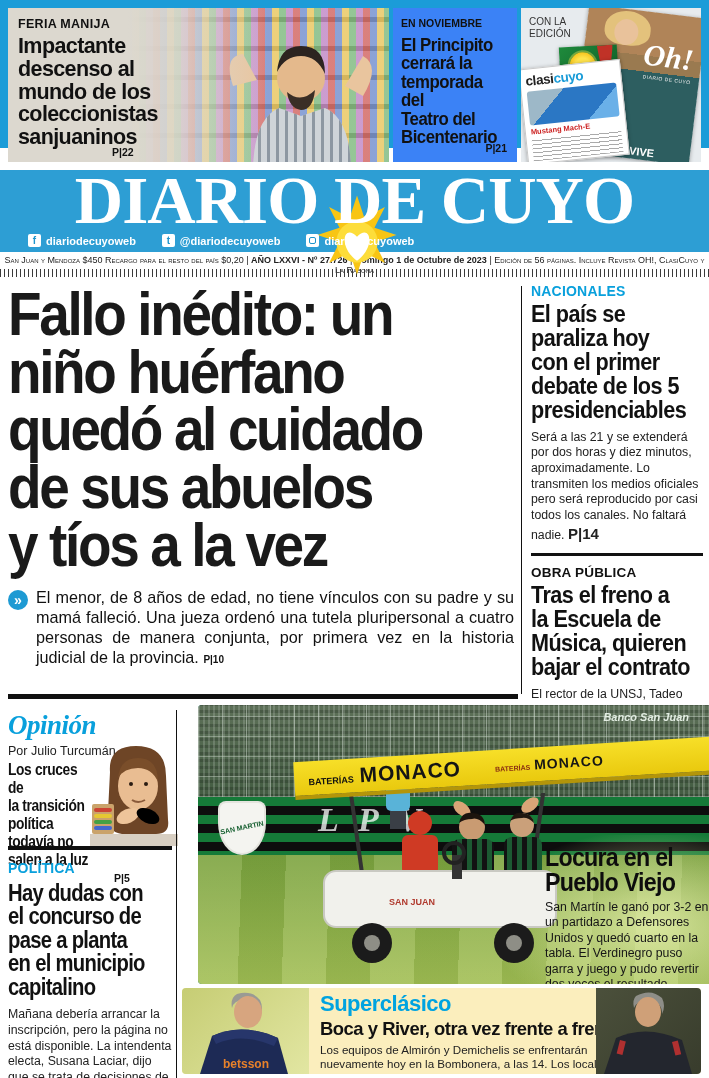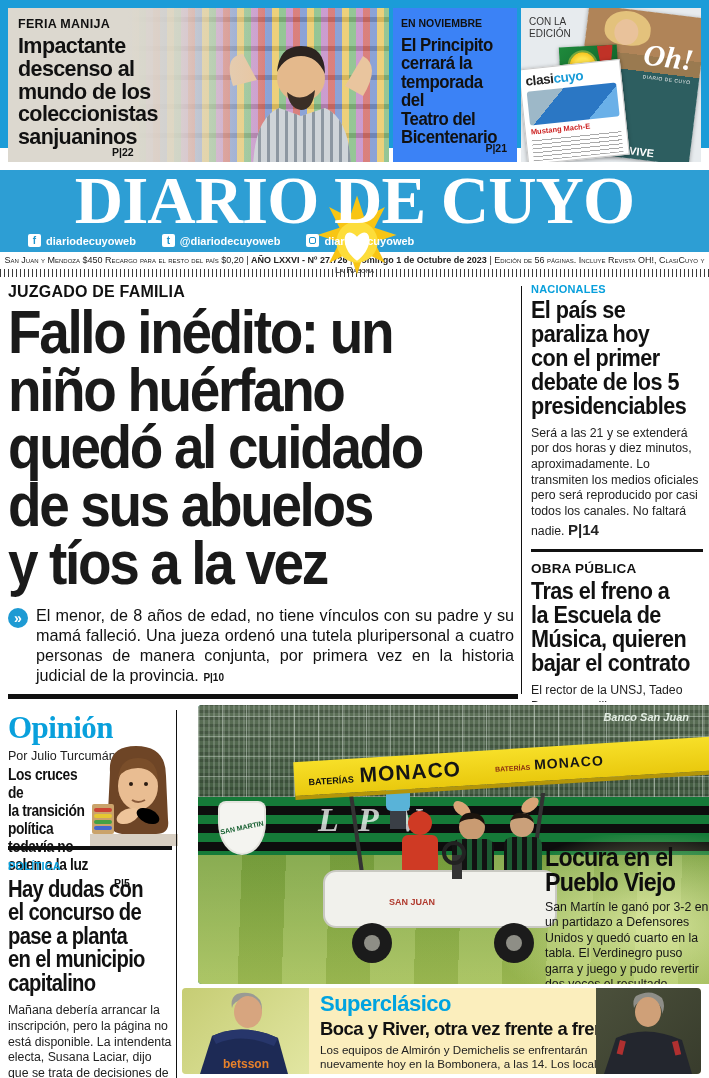--- a/index.html
+++ b/index.html
@@ -61,39 +61,39 @@
   .sicon { width:13px; height:13px; background:#fff; border-radius:2px; color:#1f95cc; font-size:10px; font-weight:bold; display:flex; align-items:center; justify-content:center; }
   .sicon.ig { position:relative; } .sicon.ig i { width:7px; height:7px; border:1.5px solid #1f95cc; border-radius:2px; display:block; }
 
   .infoline { left:0; top:255px; width:709px; text-align:center; font-size:9px; color:#222; font-variant:small-caps; }
   .infoline b { font-variant:normal; }
   .barcode { left:0; top:269px; width:709px; height:8px; background:repeating-linear-gradient(90deg,#3a3a3a 0 1px, transparent 1px 4px); }
 
   
   .lead { left:8px; top:283px; width:510px; }
   .kicker-black { font-size:16px; font-weight:bold; letter-spacing:.2px; }
-  .kicker-blue { font-size:11px; font-weight:bold; color:#09a0dc; letter-spacing:.2px; }
+  .kicker-blue { font-size:14px; font-weight:bold; color:#09a0dc; letter-spacing:.2px; }
   .lead-head { font-size:61px; font-weight:bold; line-height:.945; letter-spacing:-2.6px; color:#1a1a1a; transform:scaleX(.9); width:112%; margin-top:3px; }
   .lead-deck { display:flex; gap:8px; margin-top:14px; width:506px; }
   .deck-chip { flex:0 0 auto; width:20px; height:20px; border-radius:50%; background:#1e9ad3; color:#fff; font-size:14px; font-weight:bold; display:flex; align-items:center; justify-content:center; margin-top:2px; }
   .deck-text { font-size:16.2px; line-height:1.22; color:#111; text-align:justify; }
   .deck-text .pageref { font-size:10px; }
   .rule-thick { left:8px; top:694px; width:510px; height:5px; background:#101010; }
   .vdiv1 { left:521px; top:286px; width:1px; height:408px; background:#111; }
 
   
   .rcol { left:531px; top:283px; width:172px; height:419px; overflow:hidden; }
   .r-head { font-size:23.5px; font-weight:bold; line-height:1.02; letter-spacing:-.6px; margin-top:4px; transform:scaleX(.92); width:109%; }
   .r-body { font-size:12.3px; line-height:1.27; color:#222; margin-top:7px; }
   .r-body .pageref { font-size:15px; }
   .r-rule { height:3px; background:#111; margin:10px 0 9px; }
 
   
   .lcol { left:8px; top:710px; width:164px; height:368px; }
-  .op-title { font-family:"Liberation Serif",serif; font-weight:bold; font-size:31px; color:#09a0dc; letter-spacing:-.5px; }
+  .op-title { font-family:"Liberation Serif",serif; font-style:italic; font-weight:bold; font-size:27px; color:#09a0dc; letter-spacing:-.5px; }
   .op-by { font-size:12.5px; color:#222; margin-top:3px; }
   .op-head { font-size:16px; font-weight:bold; line-height:1.12; letter-spacing:-.4px; margin-top:3px; transform:scaleX(.86); width:116%; }
   .op-page { margin:4px 0 0 86px;padding-left:20px; }
   .op-car { position:absolute; right:-6px; top:32px; }
   .l-rule { position:absolute; left:0; top:136px; width:164px; height:4px; background:#101010; }
   .pol { position:absolute; left:0; top:150px; width:164px; }
   .pol-head { font-size:23px; font-weight:bold; line-height:1.02; letter-spacing:-.8px; margin-top:6px; transform:scaleX(.88); width:113%; }
   .pol-body { font-size:12.3px; line-height:1.28; color:#222; margin-top:8px; }
   .vdiv2 { left:176px; top:710px; width:1px; height:368px; background:#111; }
 
@@ -241,21 +241,20 @@
   <span> </span><span>|</span><span> </span>
   <b>AÑO LXXVI - Nº 27.726</b>
   <span> </span><span>|</span><span> </span>
   <b>Domingo 1 de Octubre de 2023</b>
   <span> </span><span>|</span><span> </span>
   <span>Edición de 56 páginas. Incluye Revista OH!, ClasiCuyo y La Rabona</span>
 </div>
 <div class="abs barcode"></div>
 
 <div class="abs lead">
-  <div class="kicker-black">JUZGADO DE FAMILIA</div>
   <div class="lead-head pre cond">Fallo inédito: un
 niño huérfano
 quedó al cuidado
 de sus abuelos
 y tíos a la vez</div>
   <div class="lead-deck">
     <div class="deck-chip">»</div>
     <div class="deck-text"><span>El menor, de 8 años de edad, no tiene vínculos con su padre y su mamá falleció. Una jueza ordenó una tutela pluripersonal a cuatro personas de manera conjunta, por primera vez en la historia judicial de la provincia.</span> <span class="pageref">P|10</span></div>
   </div>
 </div>

